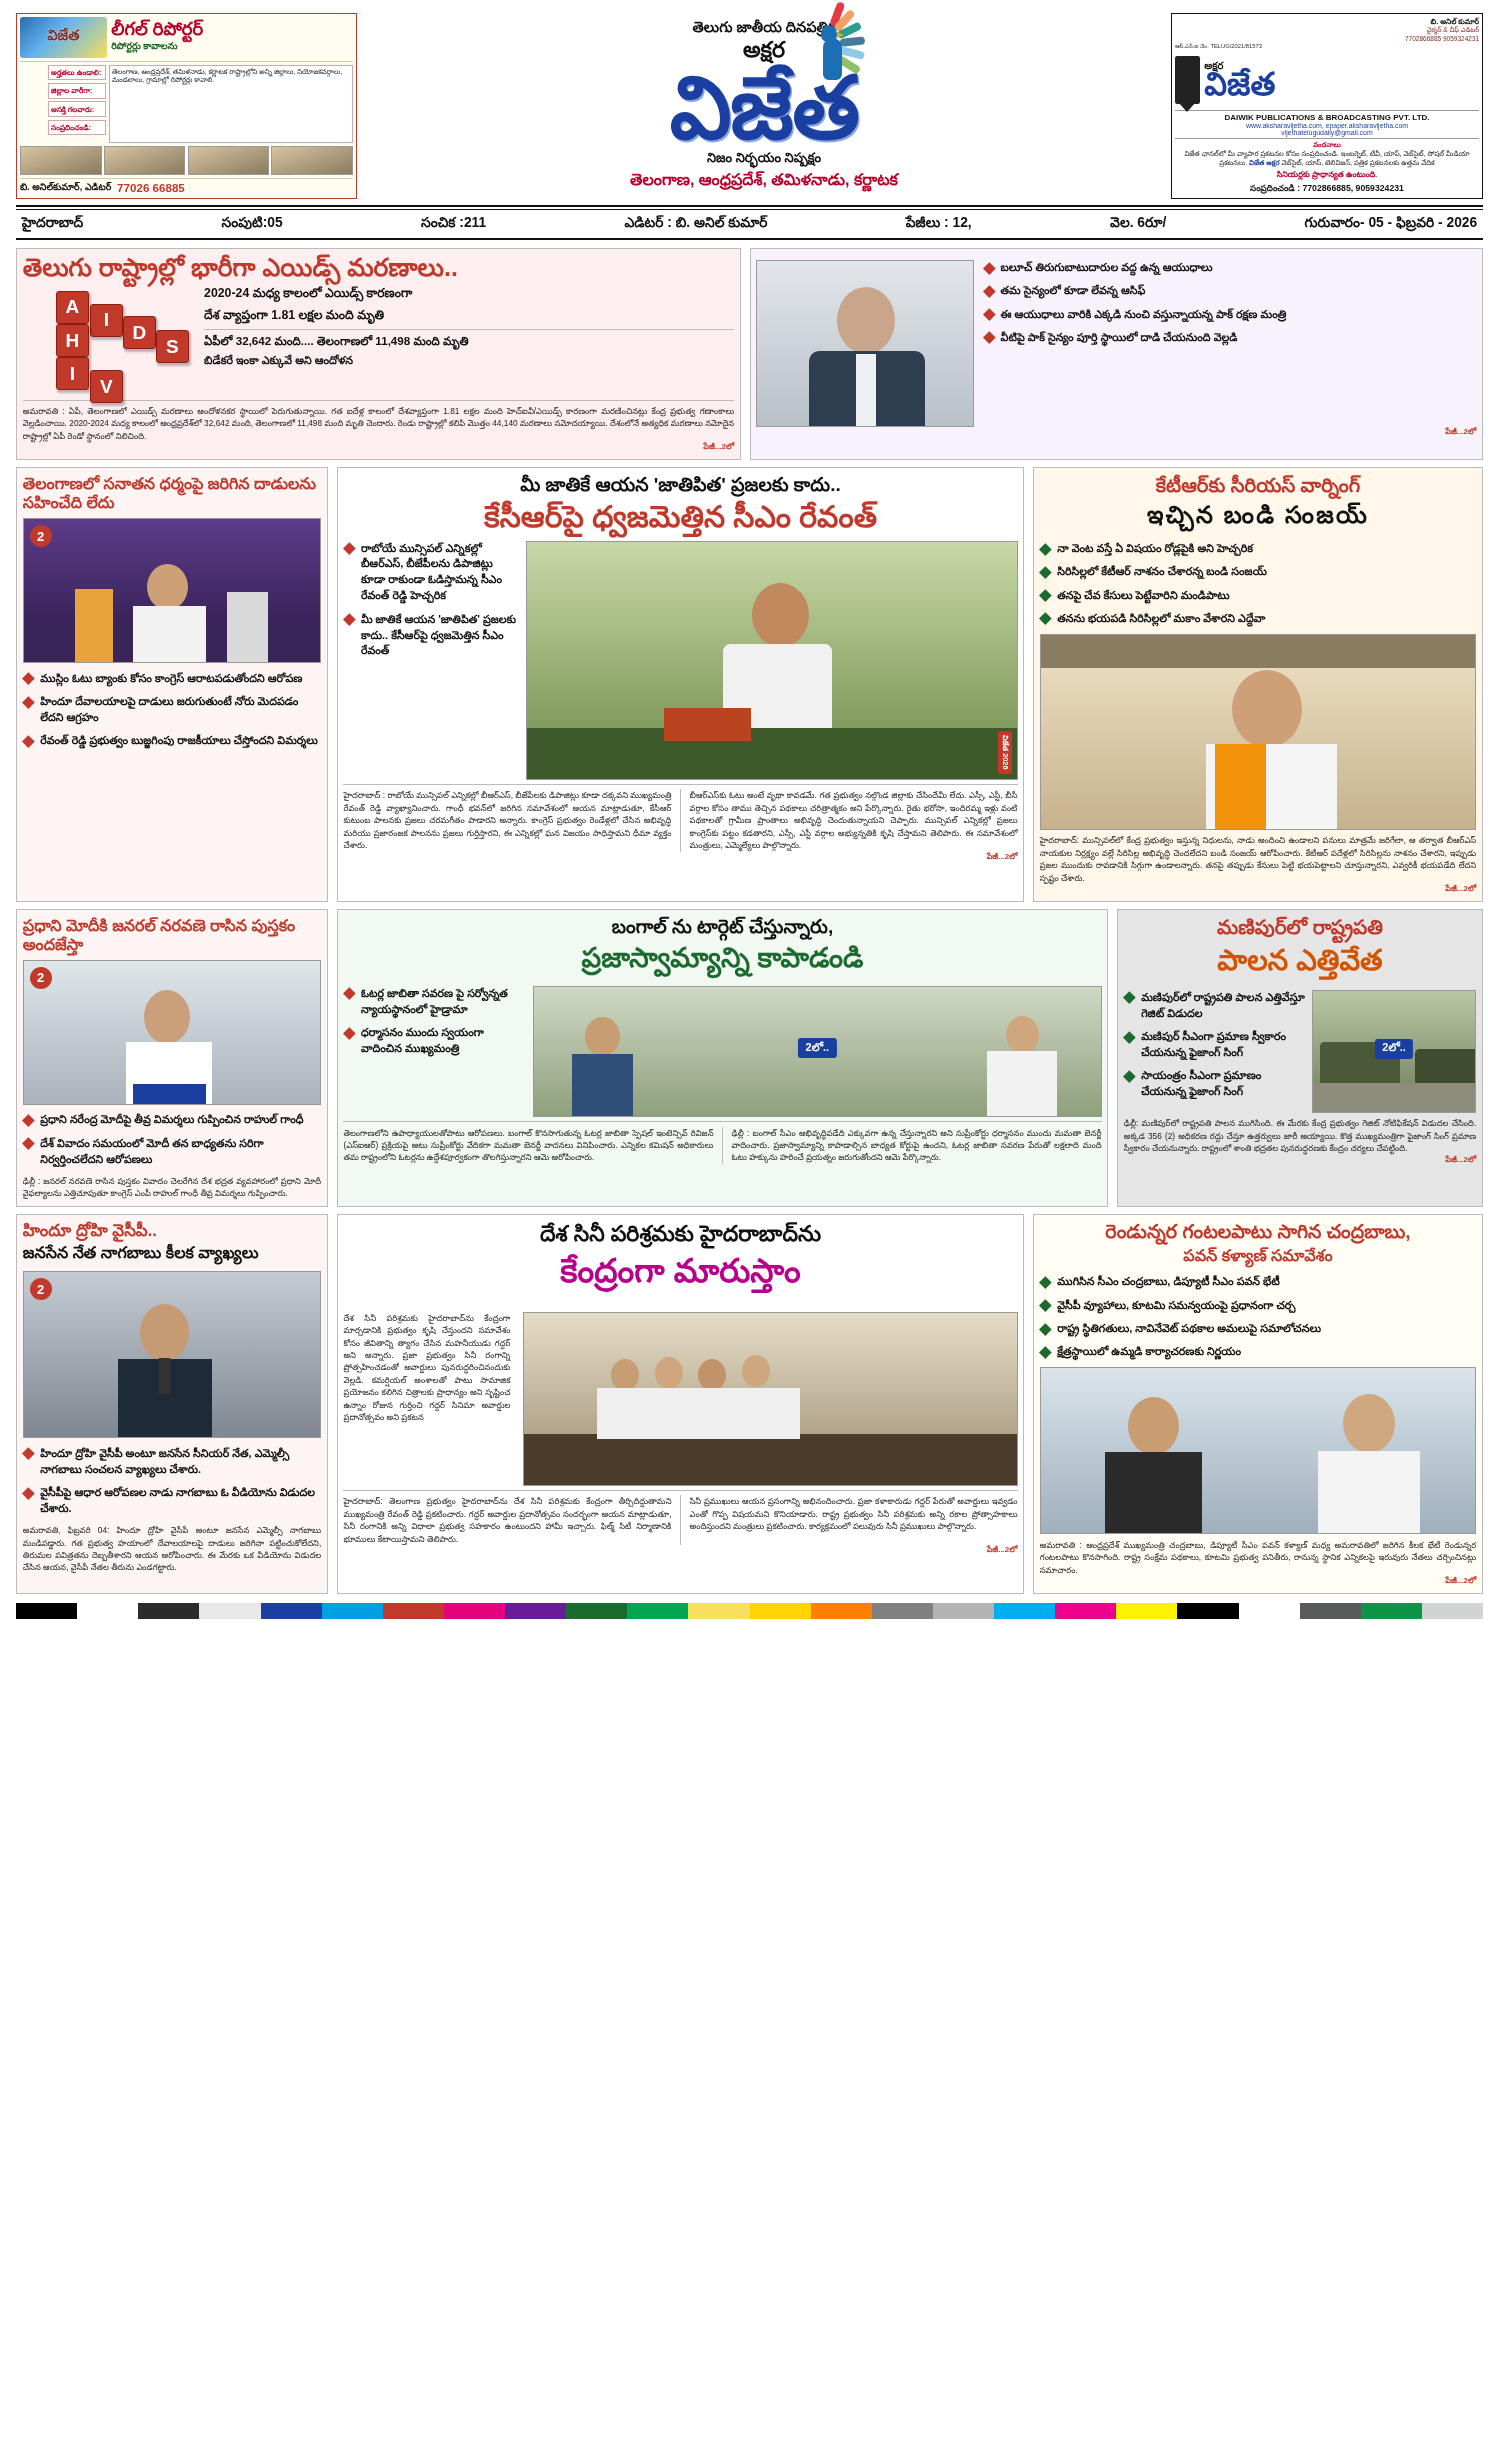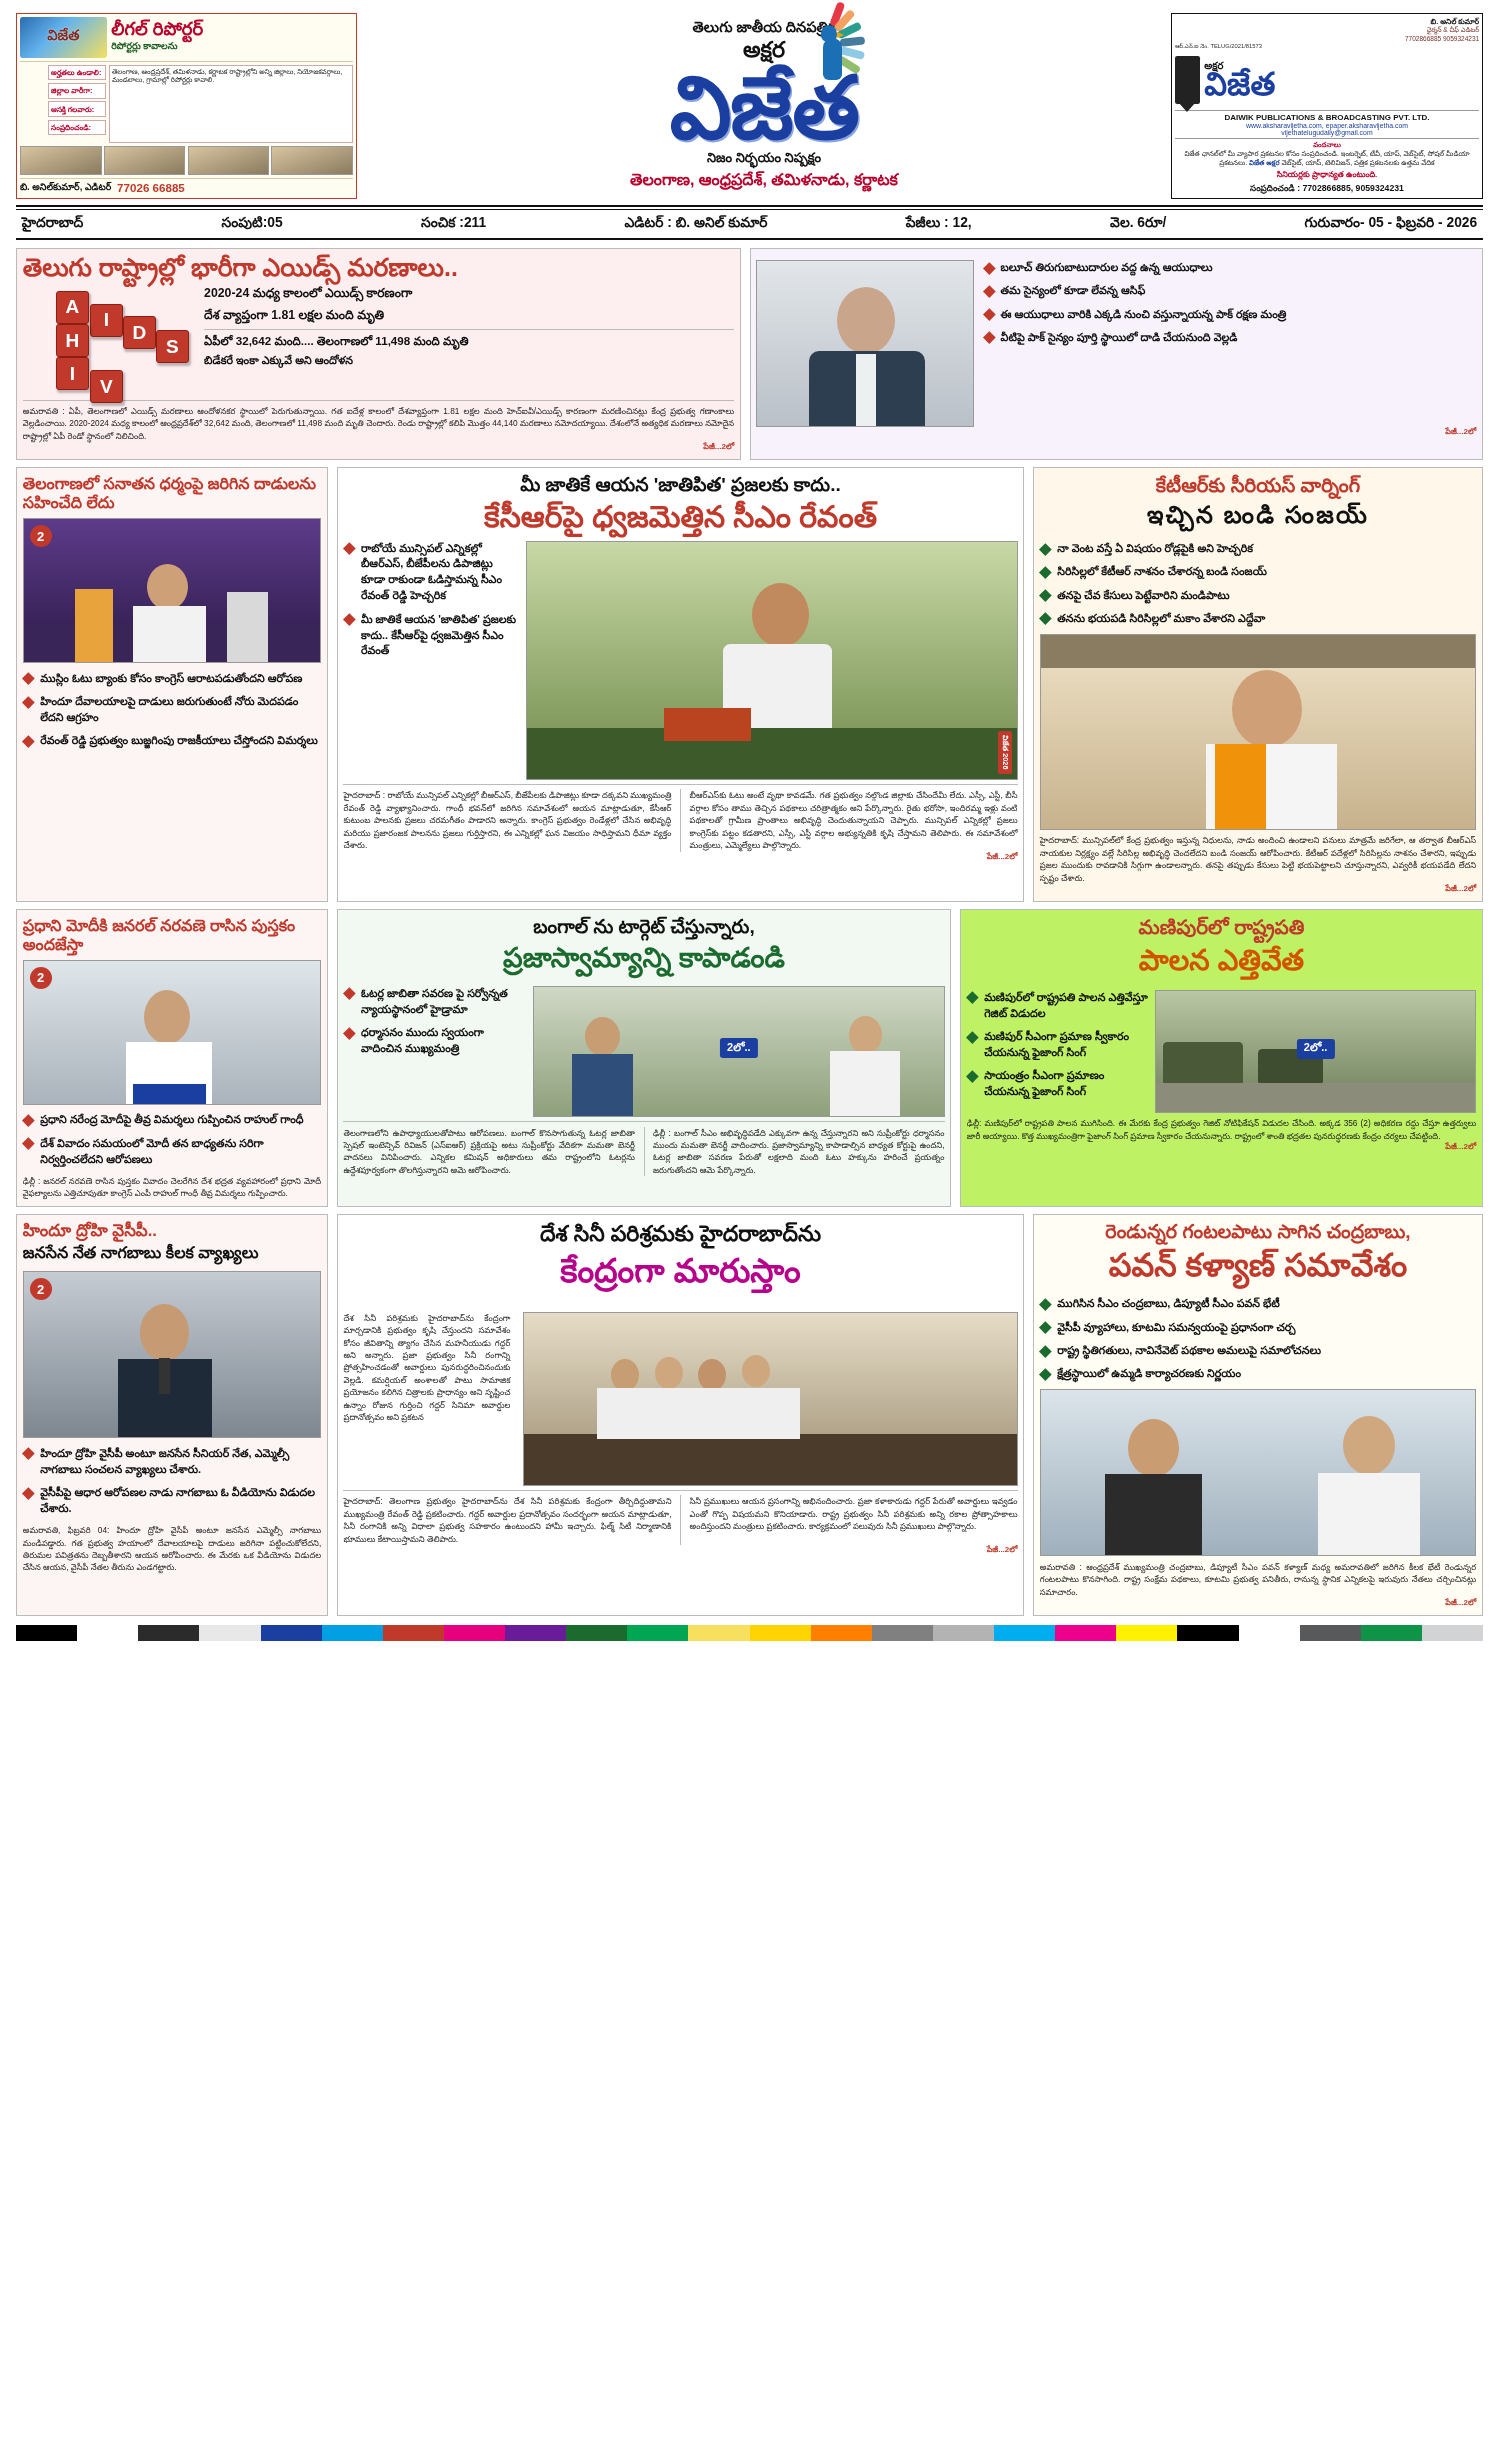--- a/index.html
+++ b/index.html
@@ -475,21 +475,21 @@
         </div>
       </div>
       <hr class="hr-thin">
       <div style="display:flex; gap:8.7px;">
         <div class="body-text sm" style="flex:1;">తెలంగాణలోని ఉపాధ్యాయులతోపాటు ఆరోపణలు. బంగాల్ కొనసాగుతున్న ఓటర్ల జాబితా స్పెషల్ ఇంటెన్సివ్ రివిజన్ (ఎస్ఐఆర్) ప్రక్రియపై అటు సుప్రీంకోర్టు వేదికగా మమతా బెనర్జీ వాదనలు వినిపించారు. ఎన్నికల కమిషన్ అధికారులు తమ రాష్ట్రంలోని ఓటర్లను ఉద్దేశపూర్వకంగా తొలగిస్తున్నారని ఆమె ఆరోపించారు.</div>
         <div class="thin-sep"></div>
         <div class="body-text sm" style="flex:1;">ఢిల్లీ : బంగాల్ సీఎం అభివృద్ధిపడేది ఎక్కువగా ఉన్న చేస్తున్నారని అని సుప్రీంకోర్టు ధర్మాసనం ముందు మమతా బెనర్జీ వాదించారు. ప్రజాస్వామ్యాన్ని కాపాడాల్సిన బాధ్యత కోర్టుపై ఉందని, ఓటర్ల జాబితా సవరణ పేరుతో లక్షలాది మంది ఓటు హక్కును హరించే ప్రయత్నం జరుగుతోందని ఆమె పేర్కొన్నారు.</div>
       </div>
     </div>
 
-    <div class="col panel" style="width:523px; background:#bef264;">
+    <div class="col panel" style="width:366px; background:#e5e5e5;">
       <div class="head-red" style="font-size:20px; text-align:center;">మణిపుర్‌లో రాష్ట్రపతి</div>
       <div class="head-orange" style="font-size:29px; text-align:center;">పాలన ఎత్తివేత</div>
       <div style="display:flex; gap:7.3px; margin-top:5.8px;">
         <ul class="bullet-list green" style="width:181px;">
           <li>మణిపుర్‌లో రాష్ట్రపతి పాలన ఎత్తివేస్తూ గెజిట్ విడుదల</li>
           <li>మణిపుర్ సీఎంగా ప్రమాణ స్వీకారం చేయనున్న ఫైజాంగ్ సింగ్</li>
           <li>సాయంత్రం సీఎంగా ప్రమాణం చేయనున్న ఫైజాంగ్ సింగ్</li>
         </ul>
         <div class="photo ph-road" style="flex:1; height:123px;">
           <div class="ph-inner" style="background:linear-gradient(#b9c7a5,#6d7c59);">
@@ -545,21 +545,21 @@
       <div style="display:flex; gap:8.7px;">
         <div class="body-text sm" style="flex:1;">హైదరాబాద్: తెలంగాణ ప్రభుత్వం హైదరాబాద్‌ను దేశ సినీ పరిశ్రమకు కేంద్రంగా తీర్చిదిద్దుతామని ముఖ్యమంత్రి రేవంత్ రెడ్డి ప్రకటించారు. గద్దర్ అవార్డుల ప్రదానోత్సవం సందర్భంగా ఆయన మాట్లాడుతూ, సినీ రంగానికి అన్ని విధాలా ప్రభుత్వ సహకారం ఉంటుందని హామీ ఇచ్చారు. ఫిల్మ్ సిటీ నిర్మాణానికి భూములు కేటాయిస్తామని తెలిపారు.</div>
         <div class="thin-sep"></div>
         <div class="body-text sm" style="flex:1;">సినీ ప్రముఖులు ఆయన ప్రసంగాన్ని అభినందించారు. ప్రజా కళాకారుడు గద్దర్ పేరుతో అవార్డులు ఇవ్వడం ఎంతో గొప్ప విషయమని కొనియాడారు. రాష్ట్ర ప్రభుత్వం సినీ పరిశ్రమకు అన్ని రకాల ప్రోత్సాహకాలు అందిస్తుందని మంత్రులు ప్రకటించారు. కార్యక్రమంలో పలువురు సినీ ప్రముఖులు పాల్గొన్నారు.</div>
       </div>
       <span class="src">పేజీ...2లో</span>
     </div>
 
     <div class="col panel" style="width:450px; background:#fffdf4;">
       <div class="head-red" style="font-size:19px; text-align:center;">రెండున్నర గంటలపాటు సాగిన చంద్రబాబు,</div>
-      <div class="head-red" style="font-size:32px; text-align:center;">పవన్ కళ్యాణ్ సమావేశం</div>
+      <div class="head-red" style="font-size:16px; text-align:center;">పవన్ కళ్యాణ్ సమావేశం</div>
       <ul class="bullet-list green" style="margin-top:5.8px;">
         <li>ముగిసిన సీఎం చంద్రబాబు, డిప్యూటీ సీఎం పవన్ భేటీ</li>
         <li>వైసీపీ వ్యూహాలు, కూటమి సమన్వయంపై ప్రధానంగా చర్చ</li>
         <li>రాష్ట్ర స్థితిగతులు, నావినేవెట్ పథకాల అమలుపై సమాలోచనలు</li>
         <li>క్షేత్రస్థాయిలో ఉమ్మడి కార్యాచరణకు నిర్ణయం</li>
       </ul>
       <div class="photo" style="height:167px;">
         <div class="ph-inner" style="background:linear-gradient(#dbe4ea,#9fb0bd);">
           <div class="face" style="left:87px; top:29px; width:51px; height:58px; background:#c99c72;"></div>
           <div style="position:absolute;left:64px;top:84px;width:97px;height:83px;background:#2b2b2b;"></div>

